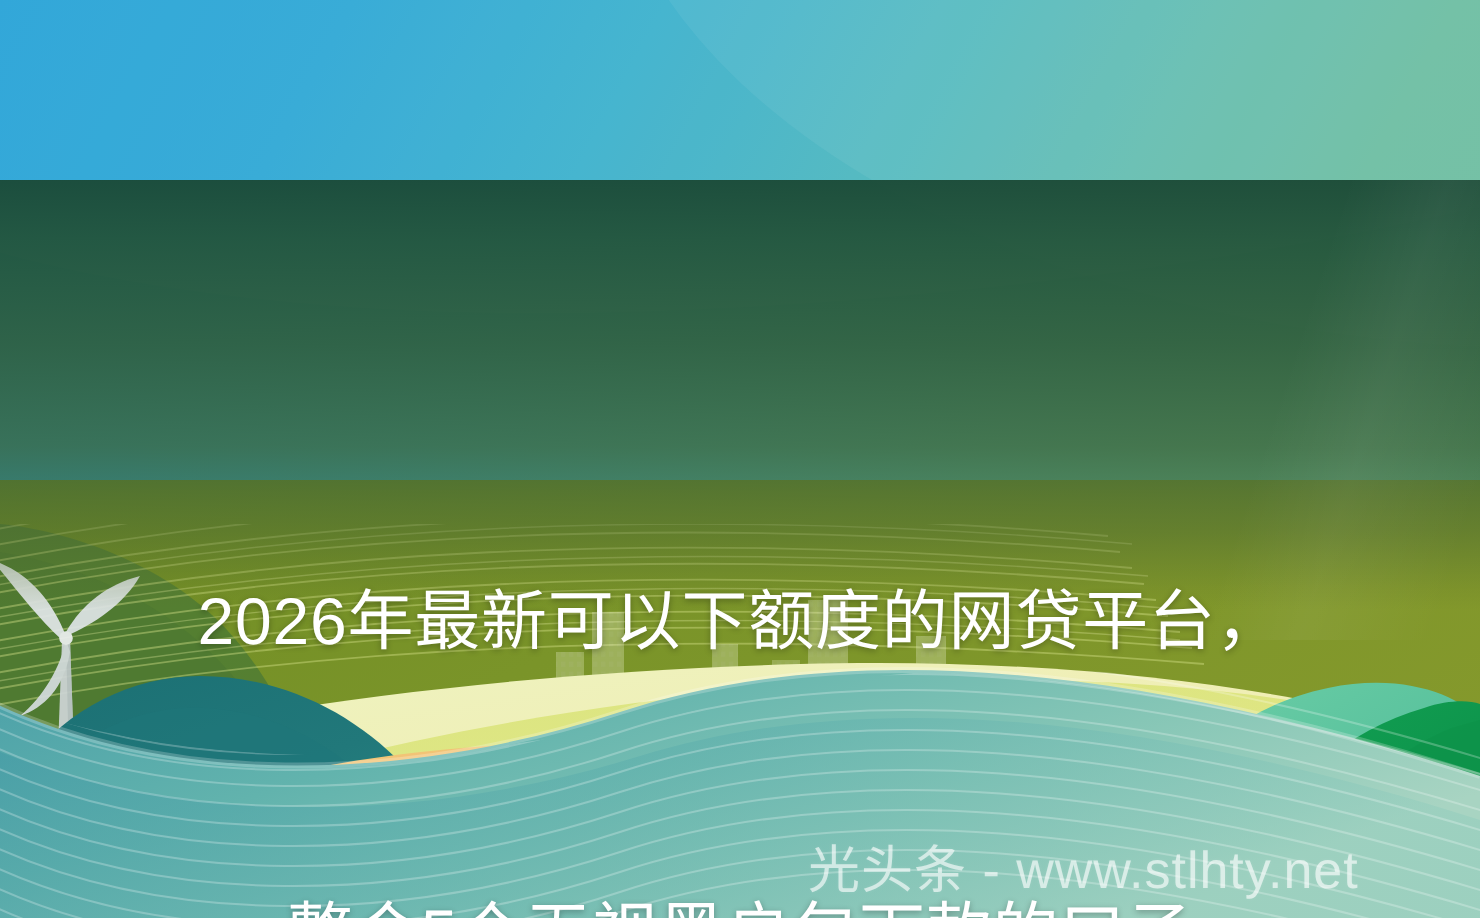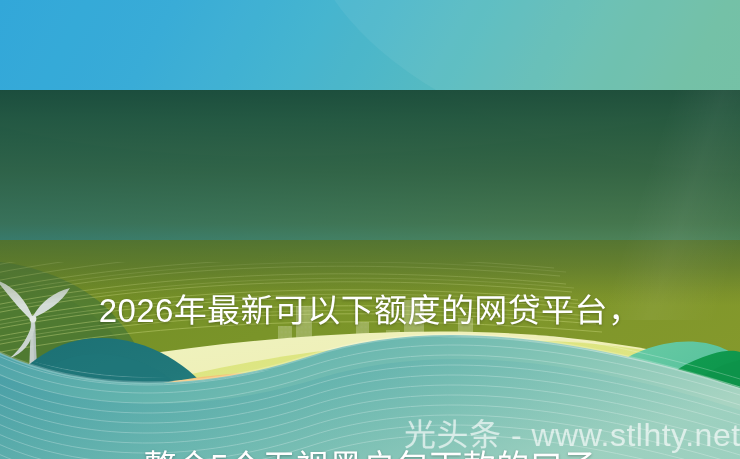--- a/index.html
+++ b/index.html
@@ -107,21 +107,21 @@
     text-shadow: 0 1px 3px rgba(0,0,0,0.30);
     white-space: pre;
   }
   .title-line { display: block; }
 
   
   .watermark {
     position: absolute;
     left: 404px;
     top: 420px;
-    font-size: 32px;
+    font-size: 26px;
     line-height: 30px;
     color: rgba(255,255,255,0.62);
     letter-spacing: 0.5px;
     white-space: pre;
     text-shadow: 0 0 2px rgba(255,255,255,0.10);
   }
 </style>
 </head>
 <body>
 

